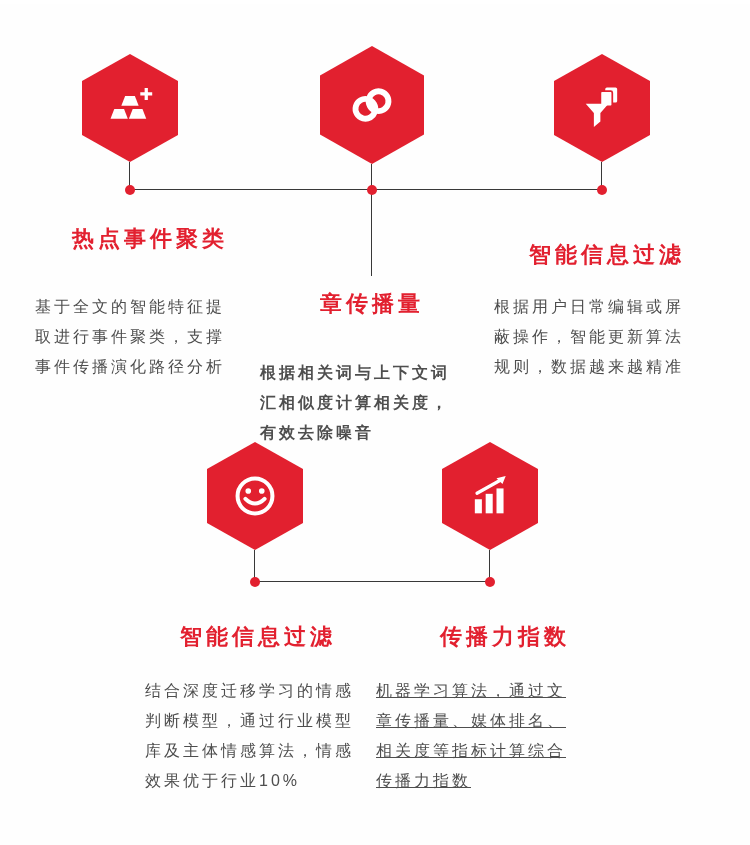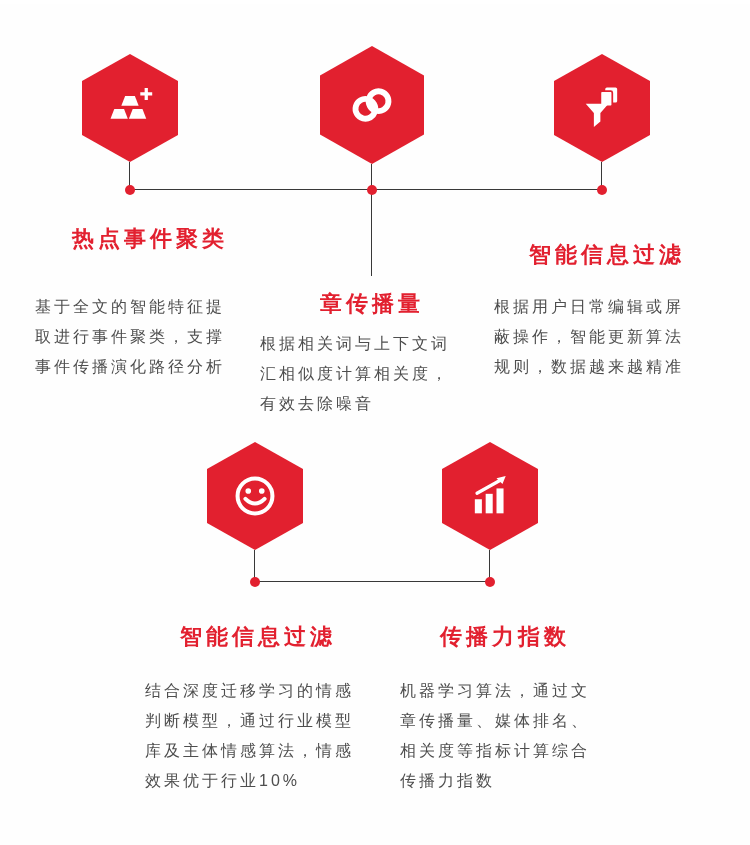--- a/index.html
+++ b/index.html
@@ -37,24 +37,24 @@
            letter-spacing:4px; text-align:center; }
   .t-1 { left:30px;  top:220px; width:240px; }
   .t-2 { left:272px; top:285px; width:200px; }
   .t-3 { left:492px; top:236px; width:230px; }
   .t-4 { left:158px; top:618px; width:200px; }
   .t-5 { left:405px; top:618px; width:200px; }
 
   .desc { position:absolute; color:var(--text); font-size:16px; letter-spacing:3px;
           line-height:30px; white-space:pre-line; }
   .d-1 { left:35px;  top:288px; width:230px; }
-  .d-2 { left:260px; top:325px; width:224px; }
+  .d-2 { left:260px; top:354px; width:224px;font-weight:bold; }
   .d-3 { left:494px; top:288px; width:226px; }
   .d-4 { left:145px; top:672px; width:226px; }
-  .d-5 { left:400px; top:672px; width:226px; }
+  .d-5 { left:376px; top:672px; width:226px;text-decoration:underline; }
 </style>
 </head>
 <body>
 
 <div class="canvas">
 
   <div class="hex hex-1">
     <svg viewBox="0 0 48 48" width="52" height="52" aria-hidden="true">
       <g fill="#ffffff">
         <path d="M19.5 13 h9 l3.5 9 h-16 z"></path>

